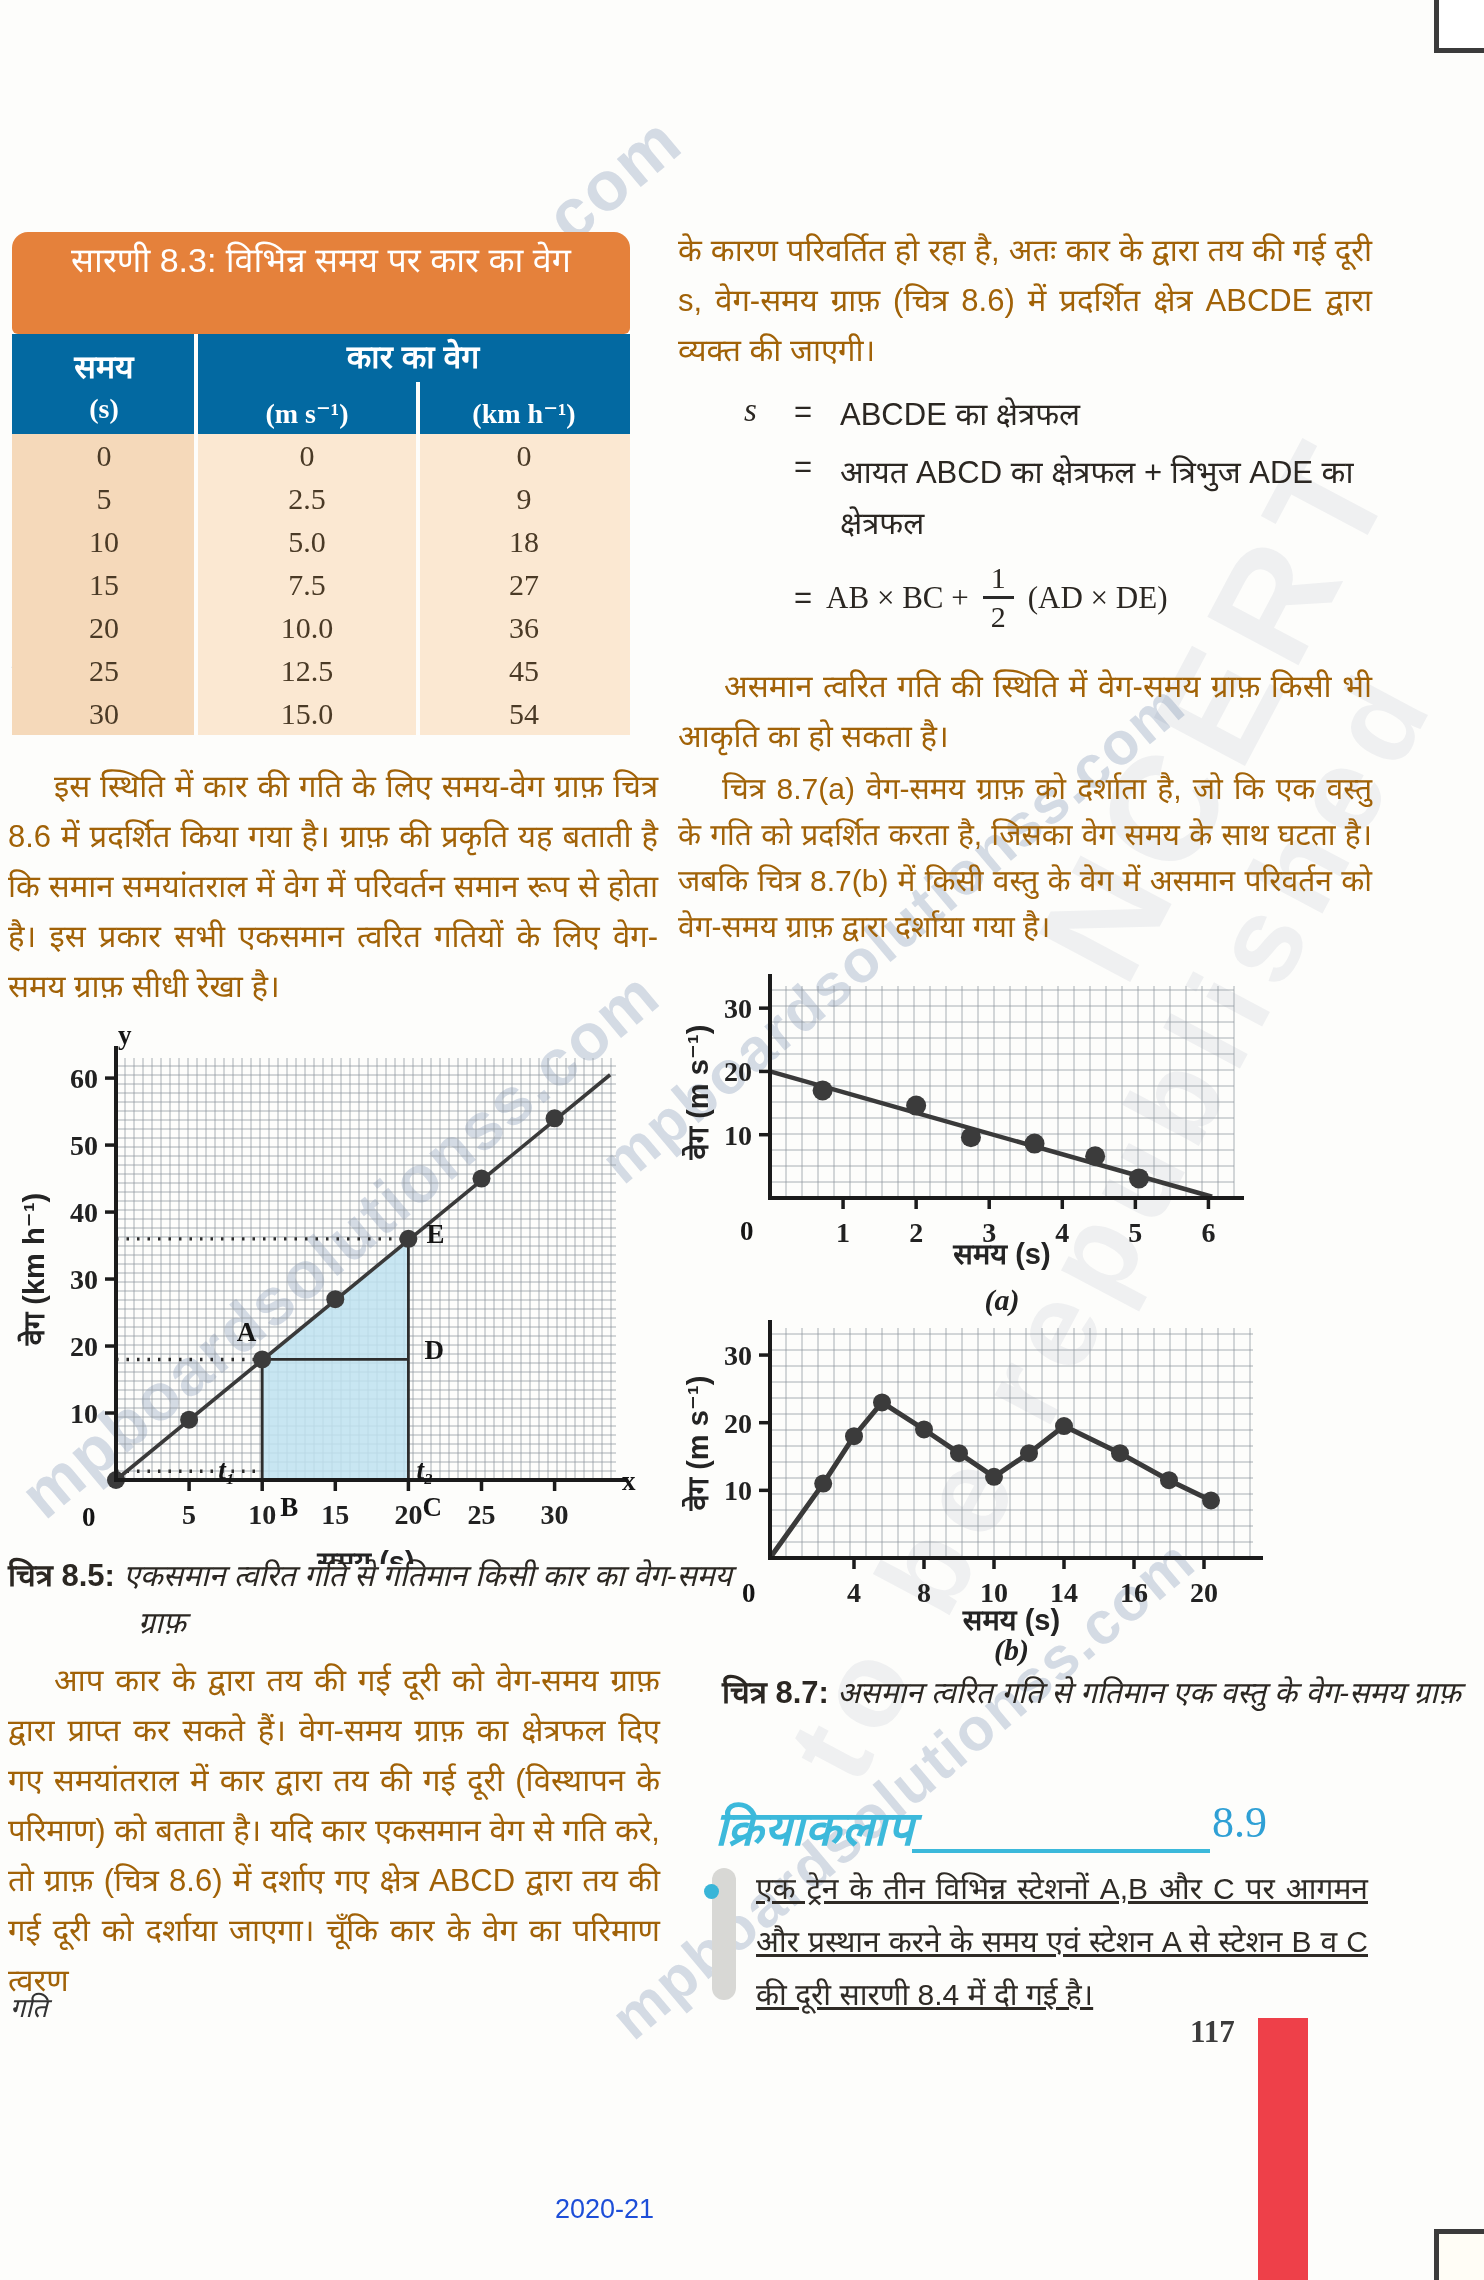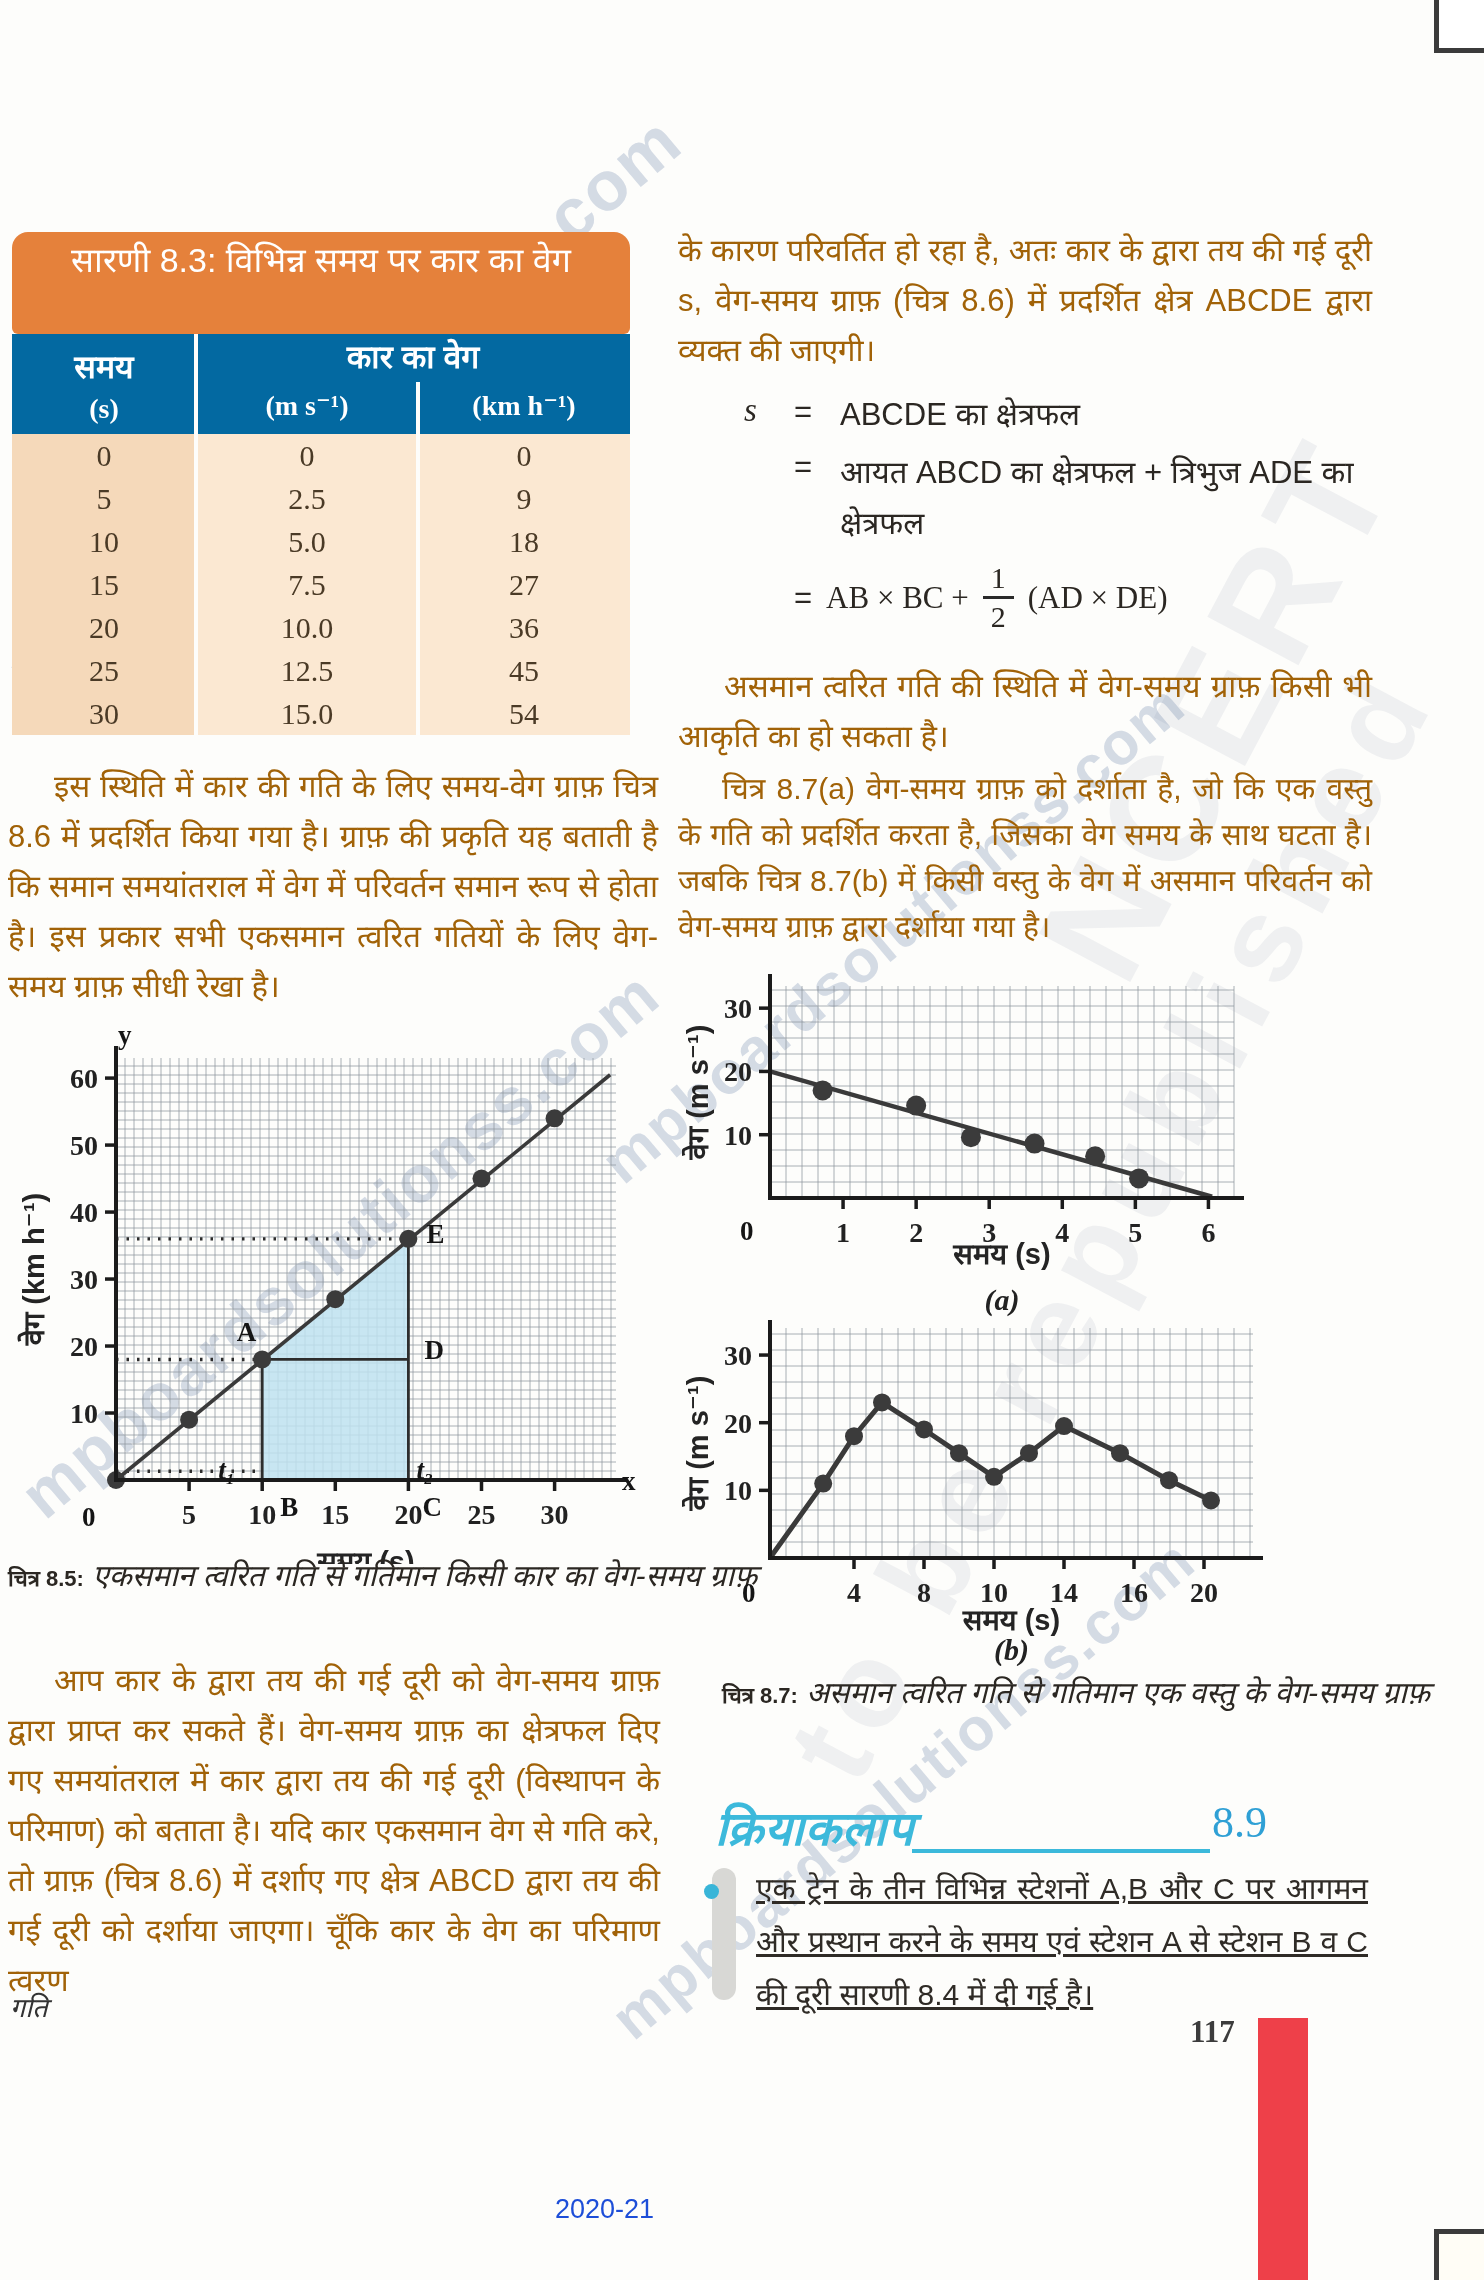--- a/index.html
+++ b/index.html
@@ -12,38 +12,38 @@
       color:rgba(100,115,140,0.09);transform:rotate(-62deg);transform-origin:0 50%;pointer-events:none;}
   
   .tbl{position:absolute;left:12px;top:232px;width:618px;}
   .tbl-title{height:102px;box-sizing:border-box;background:#E5813B;border-radius:16px 16px 6px 6px;
       color:#fff;font-weight:normal;font-size:34px;line-height:45px;text-align:center;padding:6px 34px;}
   .tbl-head{position:relative;height:100px;background:#0369a1;color:#fff;display:flex;}
   .th-c1{width:184px;text-align:center;padding-top:10px;}
   .th-c2{width:434px;text-align:center;padding-top:0;}
   .th-main{font-weight:bold;font-size:32px;}
   .th-unit{font-family:"Liberation Serif","DejaVu Serif",serif;font-weight:bold;font-size:28px;margin-top:6px;}
-  .th-units{display:flex;margin-top:12px;}
+  .th-units{display:flex;margin-top:20px;}
   .th-units span{font-family:"Liberation Serif","DejaVu Serif",serif;font-weight:bold;font-size:28px;}
   .th-units .u1{width:222px;text-align:center;}
   .th-units .u2{width:212px;text-align:center;}
   .tbl-body{position:relative;height:301px;}
   .tb-bg1{position:absolute;left:0;top:0;width:184px;height:301px;background:#F5D9BA;}
   .tb-bg2{position:absolute;left:184px;top:0;width:434px;height:301px;background:#FBE8D2;}
   .t-row{position:relative;display:flex;height:43px;line-height:43px;
       font-family:"Liberation Serif","DejaVu Serif",serif;font-size:30px;color:#4a3a26;}
   .t-cell{text-align:center;}
   .t-row .c0{width:184px;} .t-row .c1{width:222px;} .t-row .c2{width:212px;}
   .sep{position:absolute;background:#FDFDFB;width:4px;}
   
   .para{position:absolute;text-align:justify;color:#a16207;}
   .pl{font-size:31px;line-height:50px;}
   .indent{text-indent:46px;}
   .caption{position:absolute;font-size:30px;line-height:47px;color:#2b2722;padding-left:130px;text-indent:-130px;}
-  .cap-label{font-weight:bold;font-style:normal;font-size:22px;}
+  .cap-label{font-weight:bold;font-style:normal;font-size:31px;}
   .cap-text{font-style:italic;}
   
   .eq{position:absolute;font-size:31px;color:#2b2722;}
   .eq .latin{font-family:"Liberation Serif","DejaVu Serif",serif;}
   .eq-s{font-family:"Liberation Serif","DejaVu Serif",serif;font-style:italic;font-size:33px;}
   .eq3{display:flex;align-items:center;gap:14px;}
   .frac{display:inline-flex;flex-direction:column;align-items:center;
         font-family:"Liberation Serif","DejaVu Serif",serif;font-size:30px;line-height:36px;}
   .frac .num{border-bottom:3px solid #2a2a2a;padding:0 8px;}
   

